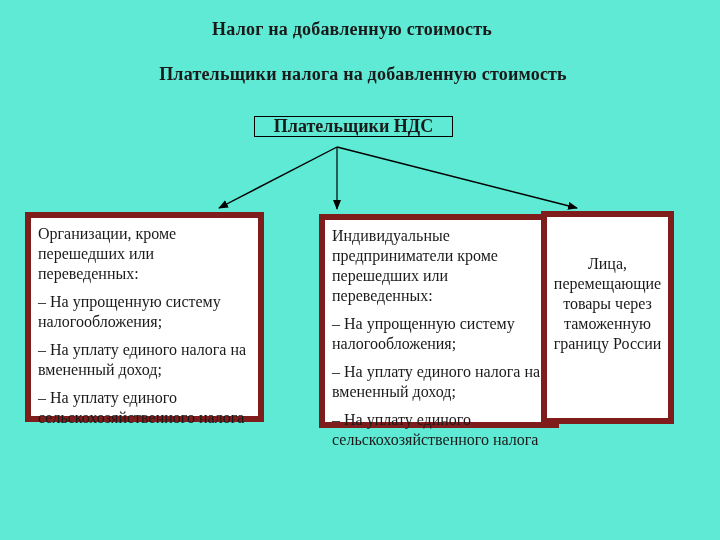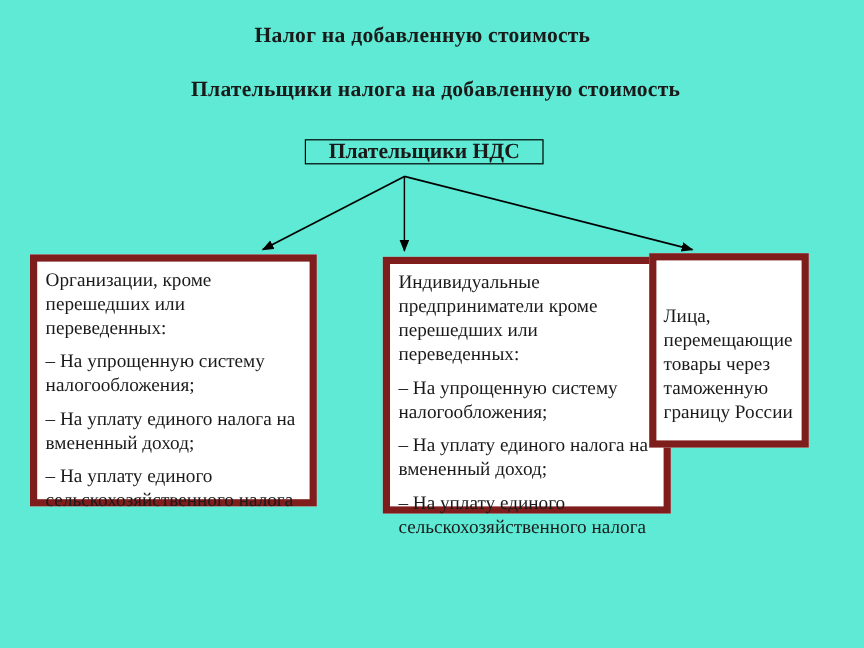--- a/index.html
+++ b/index.html
@@ -60,21 +60,22 @@
     box-sizing: border-box;
     font-size: 16px;
     line-height: 20px;
     padding: 6px 6px 0 7px;
     background: #ffffff;
   }
   .box p { margin: 0 0 8px 0; }
   .box-org   { left: 25px;  top: 212px; width: 239px; height: 210px; }
   .box-ie    { left: 279px; top: 214px; width: 240px; height: 214px; margin-left: 40px; }
   .box-persons {
-    left: 541px; top: 211px; width: 133px; height: 162px;
+    left: 541px; top: 211px; width: 133px; height: 213px;
+    text-align: center;
     padding: 37px 6px 0 6px;
   }
 </style>
 </head>
 <body>
 
 <div class="screen">
 
   <div class="title">Налог на добавленную стоимость</div>
 

